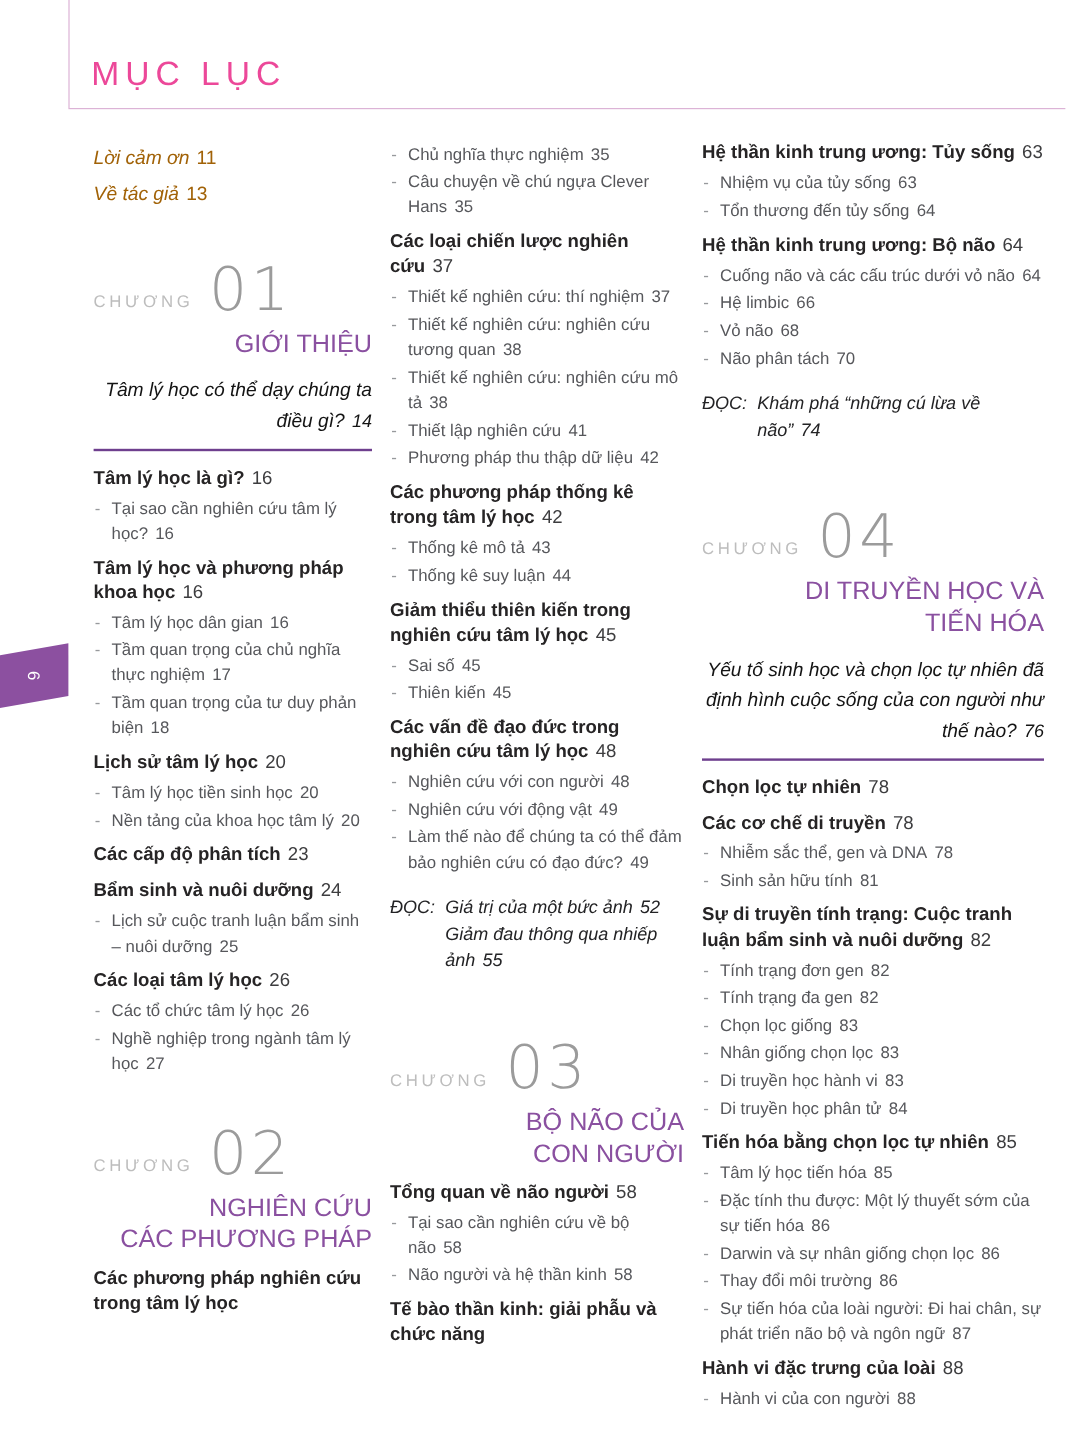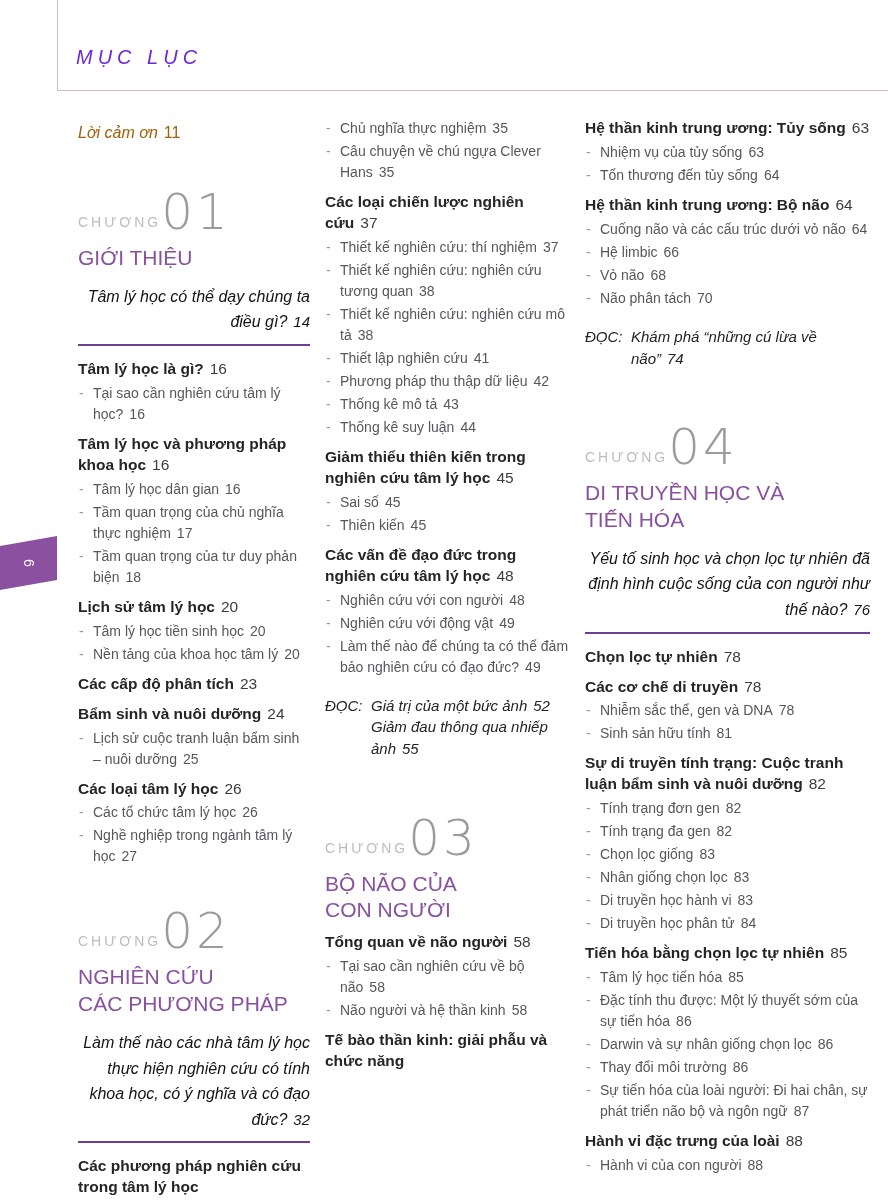--- a/index.html
+++ b/index.html
@@ -10,47 +10,47 @@
     position:relative;
     overflow:hidden;
     color:#222;
   }
   
   .vline { position:absolute; left:57px; top:0; width:1px; height:90px;
            background:var(--header_line_pink,#dcb3d6); }
   .hline { position:absolute; left:57px; right:0; top:90px; height:1px;
            background:var(--header_line_pink,#dcb3d6); }
   h1.page-title { position:absolute; left:76px; top:46px; margin:0;
-    font-size:20px; font-weight:500; letter-spacing:5px; color:#6d28d9;font-style:italic; }
+    font-size:28px; font-weight:500; letter-spacing:5px; color:#ec4899; }
 
   
   .side-tab { position:absolute; left:0; top:541px; width:57px; height:44px;
     background:var(--tab_purple,#8c50a0); transform:skewY(-10deg); }
   .tab-num { position:absolute; inset:0; display:flex; align-items:center; justify-content:center;
     transform:skewY(10deg) rotate(90deg); color:#fff; font-size:14px; }
 
   
   .columns { position:absolute; left:78px; top:118px; width:792px;
     display:grid; grid-template-columns:232px 245px 285px; column-gap:15px; }
   .col { min-width:0; }
 
   
   .block-frontmatter .fm-item { font-style:italic; font-size:16px; line-height:1.85; color:#a16207; }
   .fm-item .page { font-style:normal; }
 
   .block-chapter { margin-top:46px; }
   .block-frontmatter + .block-chapter { margin-top:42px; }
   .block-sub + .block-chapter { margin-top:42px; }
   .block-read + .block-chapter { margin-top:56px; }
-  .ch-row { display:flex; align-items:flex-end; }
+  .ch-row { display:flex; align-items:flex-end; gap:13px; }
   .ch-label { font-size:14px; letter-spacing:3px; color:#bdbdbd; line-height:1; padding-bottom:5px; }
   .ch-num { font-size:50px; line-height:0.88; color:#9b9b9b; font-weight:300;
     font-family:"DejaVu Sans", sans-serif; letter-spacing:3px; }
   .ch-title { margin-top:11px; font-size:21px; color:var(--accent_purple,#8a50a0);
-    line-height:1.25; font-weight:500; }
+    line-height:1.25; font-weight:500;text-align:right; }
   .ch-title-line { display:block; }
 
   .block-intro { margin-top:13px; font-style:italic; font-size:16px; line-height:1.6;
     color:#141414; border-bottom:2px solid var(--rule_purple,#6e3f8e);
     padding-bottom:9px; margin-bottom:13px;text-align:right; }
   .block-intro .page { font-size:15px; }
 
   .block-section { font-size:15.5px; font-weight:bold; color:#262425;
     line-height:1.35; margin-top:9px; margin-bottom:3px; }
   .block-section .page { font-weight:normal; color:#3d3d3f; }
@@ -76,20 +76,21 @@
   <div class="hline"></div>
 
   <div class="side-tab">
     <span class="tab-num">6</span>
   </div>
 
   <main class="columns">
     <div class="col">
         <div class="block block-frontmatter">
           <div class="fm-item"><span class="fm-text">Lời cảm ơn</span><span class="page">11</span></div>
+          <div class="fm-item"><span class="fm-text">Về tác giả</span><span class="page">13</span></div>
         </div>
         <div class="block block-chapter">
           <div class="ch-row">
             <span class="ch-label">CHƯƠNG</span>
             <span class="ch-num">01</span>
           </div>
           <div class="ch-title">
             <span class="ch-title-line">GIỚI THIỆU</span>
           </div>
         </div>
@@ -112,32 +113,32 @@
         <div class="block block-chapter">
           <div class="ch-row">
             <span class="ch-label">CHƯƠNG</span>
             <span class="ch-num">02</span>
           </div>
           <div class="ch-title">
             <span class="ch-title-line">NGHIÊN CỨU</span>
             <span class="ch-title-line">CÁC PHƯƠNG PHÁP</span>
           </div>
         </div>
-        <div class="block block-intro"><span class="intro-text">Làm thế nào các nhà tâm lý học thực hiện nghiên cứu có tính khoa học, có ý nghĩa và có đạo đức?</span><span class="page">32</span></div>
         <div class="block block-section"><span class="sec-text">Các phương pháp nghiên cứu trong tâm lý học</span></div>
       </div>
     <div class="col">
         <div class="block block-sub"><span class="dash">-</span><span class="sub-text">Chủ nghĩa thực nghiệm</span><span class="page">35</span></div>
         <div class="block block-sub"><span class="dash">-</span><span class="sub-text">Câu chuyện về chú ngựa Clever Hans</span><span class="page">35</span></div>
         <div class="block block-section"><span class="sec-text">Các loại chiến lược nghiên cứu</span><span class="page">37</span></div>
         <div class="block block-sub"><span class="dash">-</span><span class="sub-text">Thiết kế nghiên cứu: thí nghiệm</span><span class="page">37</span></div>
         <div class="block block-sub"><span class="dash">-</span><span class="sub-text">Thiết kế nghiên cứu: nghiên cứu tương quan</span><span class="page">38</span></div>
         <div class="block block-sub"><span class="dash">-</span><span class="sub-text">Thiết kế nghiên cứu: nghiên cứu mô tả</span><span class="page">38</span></div>
         <div class="block block-sub"><span class="dash">-</span><span class="sub-text">Thiết lập nghiên cứu</span><span class="page">41</span></div>
         <div class="block block-sub"><span class="dash">-</span><span class="sub-text">Phương pháp thu thập dữ liệu</span><span class="page">42</span></div>
+        <div class="block block-section"><span class="sec-text">Các phương pháp thống kê trong tâm lý học</span><span class="page">42</span></div>
         <div class="block block-sub"><span class="dash">-</span><span class="sub-text">Thống kê mô tả</span><span class="page">43</span></div>
         <div class="block block-sub"><span class="dash">-</span><span class="sub-text">Thống kê suy luận</span><span class="page">44</span></div>
         <div class="block block-section"><span class="sec-text">Giảm thiểu thiên kiến trong nghiên cứu tâm lý học</span><span class="page">45</span></div>
         <div class="block block-sub"><span class="dash">-</span><span class="sub-text">Sai số</span><span class="page">45</span></div>
         <div class="block block-sub"><span class="dash">-</span><span class="sub-text">Thiên kiến</span><span class="page">45</span></div>
         <div class="block block-section"><span class="sec-text">Các vấn đề đạo đức trong nghiên cứu tâm lý học</span><span class="page">48</span></div>
         <div class="block block-sub"><span class="dash">-</span><span class="sub-text">Nghiên cứu với con người</span><span class="page">48</span></div>
         <div class="block block-sub"><span class="dash">-</span><span class="sub-text">Nghiên cứu với động vật</span><span class="page">49</span></div>
         <div class="block block-sub"><span class="dash">-</span><span class="sub-text">Làm thế nào để chúng ta có thể đảm bảo nghiên cứu có đạo đức?</span><span class="page">49</span></div>
         <div class="block block-read">

